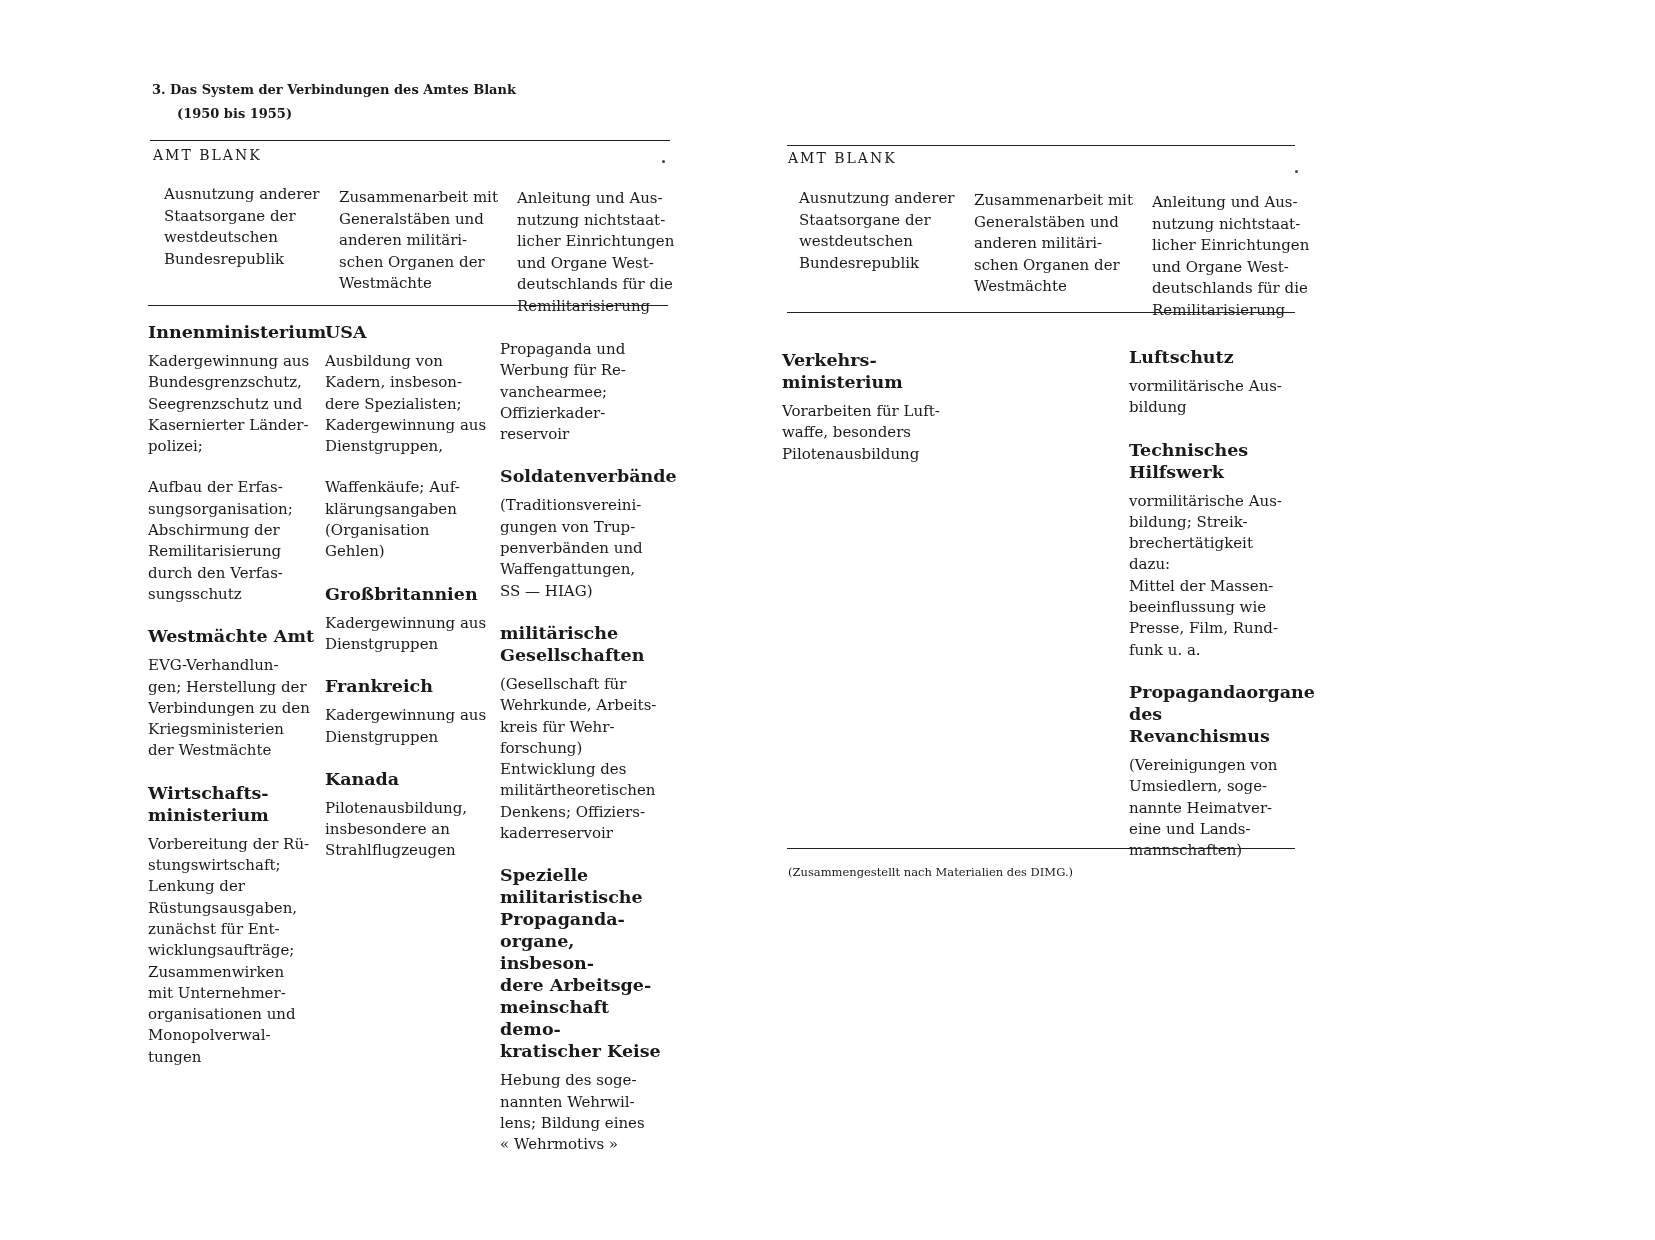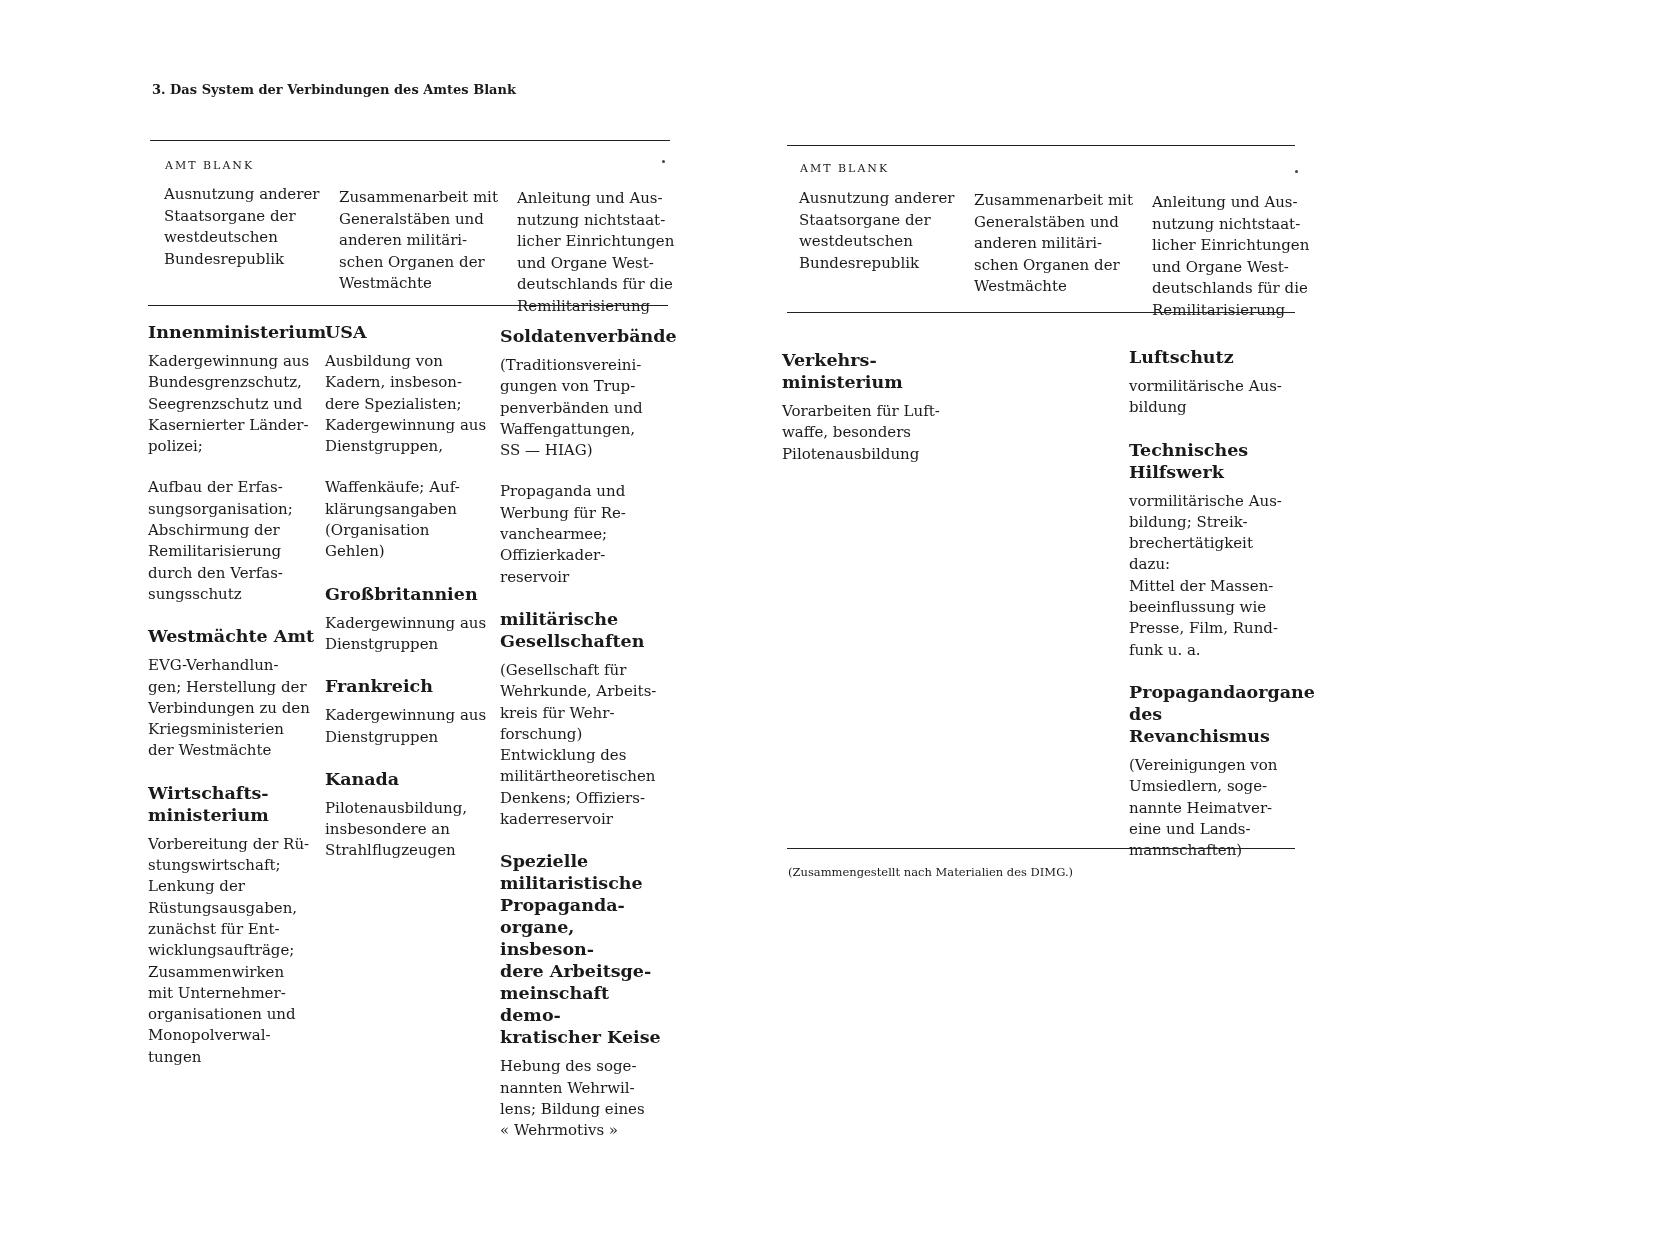--- a/index.html
+++ b/index.html
@@ -35,23 +35,23 @@
     .chapter-title .subline { display: block; padding-left: 25px; }
 
     .rule {
       position: absolute;
       height: 0;
       border-top: 1.6px solid #222;
     }
 
     .amt-label {
       position: absolute;
-      font-size: 11px;
+      font-size: 14px;
       letter-spacing: 2px;
-      margin: 12px;
+      margin: 0;
     }
 
     .header-cell {
       position: absolute;
       font-size: 15px;
       line-height: 21.5px;
       margin: 12px;
     }
 
     .column {
@@ -85,20 +85,21 @@
       border-radius: 50%;
       background: #444;
     }
   </style>
 </head>
 <body>
 
 <div class="page page-left">
   <h1 class="chapter-title">
     <span>3. Das System der Verbindungen des Amtes Blank</span>
+    <span class="subline">(1950 bis 1955)</span>
   </h1>
 
   <div class="rule" style="top:140px; left:10px; width:520px;"></div>
 
   <p class="amt-label" style="top:147px; left:13px;">AMT BLANK</p>
 
   <p class="header-cell" style="top:172px; left:12px; width:165px; white-space:pre-line;">Ausnutzung anderer
 Staatsorgane der
 westdeutschen
 Bundesrepublik</p>
@@ -185,34 +186,34 @@
     </div>
     <div class="entry">
       <p class="entry-title">Kanada</p>
       <p class="entry-text">Pilotenausbildung,
 insbesondere an
 Strahlflugzeugen</p>
     </div>
   </div>
 
   <div class="column" style="top:325px; left:360px; width:172px;">
+    <div class="entry" style="margin-top:14px;">
+      <p class="entry-text">Propaganda und
+Werbung für Re-
+vanchearmee;
+Offizierkader-
+reservoir</p>
+    </div>
     <div class="entry">
       <p class="entry-title">Soldatenverbände</p>
       <p class="entry-text">(Traditionsvereini-
 gungen von Trup-
 penverbänden und
 Waffengattungen,
 SS — HIAG)</p>
-    </div>
-    <div class="entry" style="margin-top:14px;">
-      <p class="entry-text">Propaganda und
-Werbung für Re-
-vanchearmee;
-Offizierkader-
-reservoir</p>
     </div>
     <div class="entry">
       <p class="entry-title">militärische
 Gesellschaften</p>
       <p class="entry-text">(Gesellschaft für
 Wehrkunde, Arbeits-
 kreis für Wehr-
 forschung)
 Entwicklung des
 militärtheoretischen

